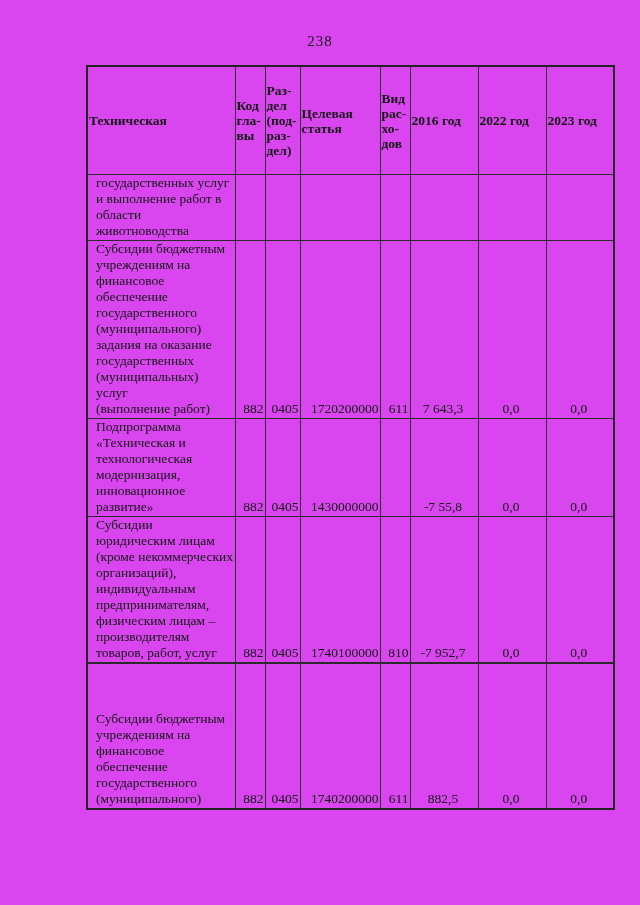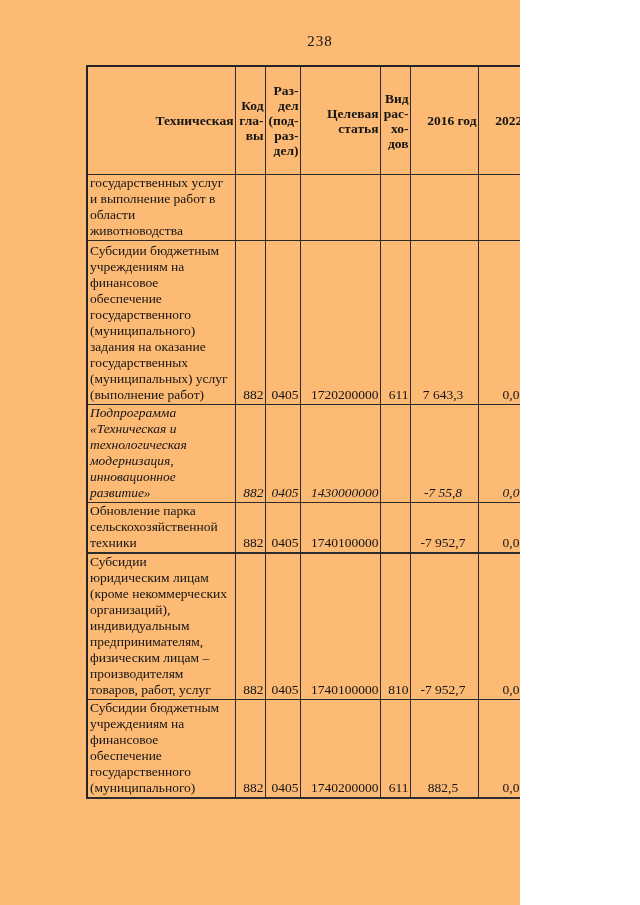--- a/index.html
+++ b/index.html
@@ -4,23 +4,23 @@
 <style>
   * { margin: 0; padding: 0; box-sizing: border-box; }
   html, body {
     width: 640px;
     background: #ffffff;
     font-family: "Liberation Serif", "DejaVu Serif", serif;
     color: #141414;
   }
   .page {
     position: relative;
-    width: 520px;
+    width: 640px;
     height: 905px;
-    background: #fdba74;
+    background: #d946ef;
     overflow: hidden;
   }
   .page-number {
     position: absolute;
     top: 33px;
     left: 0;
     width: 640px;
     text-align: center;
     font-size: 15px;
     letter-spacing: 1px;
@@ -35,42 +35,42 @@
     border: 2px solid #232323;
   }
   th, td {
     border: 1px solid #2b2b2b;
     font-size: 13.5px;
     overflow: hidden;
   }
   thead tr { height: 90px; }
   th {
     font-weight: bold;
-    text-align: right;
+    text-align: left;
     vertical-align: middle;
     white-space: pre-line;
     line-height: 15px;
     padding: 16px 1px;
   }
   td {
     vertical-align: bottom;
     line-height: 16px;
     padding: 0 1px 1px 1px;
   }
   td.c-name {
     text-align: left;
     white-space: pre-line;
-    padding-left: 2px;
+    padding-left: 8px;
   }
   td.c-code { text-align: right; }
   td.c-num  { text-align: center; padding-right: 3px; }
 
   tbody tr:nth-child(1) { height: 62px; }
   tbody tr:nth-child(2) { height: 164px; }
-  tbody tr:nth-child(3) { height: 97px; font-style: italic; }
+  tbody tr:nth-child(3) { height: 97px; }
   tbody tr:nth-child(4) { height: 49px; }
   tbody tr:nth-child(5) { height: 146px; }
   tbody tr:nth-child(6) { height: 65px; }
   tbody tr:nth-child(7) { height: 97px; }
 
   tbody tr:nth-child(4) td,
   tbody tr:nth-child(6) td { border-bottom-width: 2px; }
 </style>
 </head>
 <body>
@@ -153,32 +153,20 @@
 развитие»</td>
         <td class="c-code">882</td>
         <td class="c-code">0405</td>
         <td class="c-code">1430000000</td>
         <td class="c-code"></td>
         <td class="c-num">-7 55,8</td>
         <td class="c-num">0,0</td>
         <td class="c-num">0,0</td>
       </tr>
       <tr>
-        <td class="c-name">Обновление парка
-сельскохозяйственной
-техники</td>
-        <td class="c-code">882</td>
-        <td class="c-code">0405</td>
-        <td class="c-code">1740100000</td>
-        <td class="c-code"></td>
-        <td class="c-num">-7 952,7</td>
-        <td class="c-num">0,0</td>
-        <td class="c-num">0,0</td>
-      </tr>
-      <tr>
         <td class="c-name">Субсидии
 юридическим лицам
 (кроме некоммерческих
 организаций),
 индивидуальным
 предпринимателям,
 физическим лицам –
 производителям
 товаров, работ, услуг</td>
         <td class="c-code">882</td>

